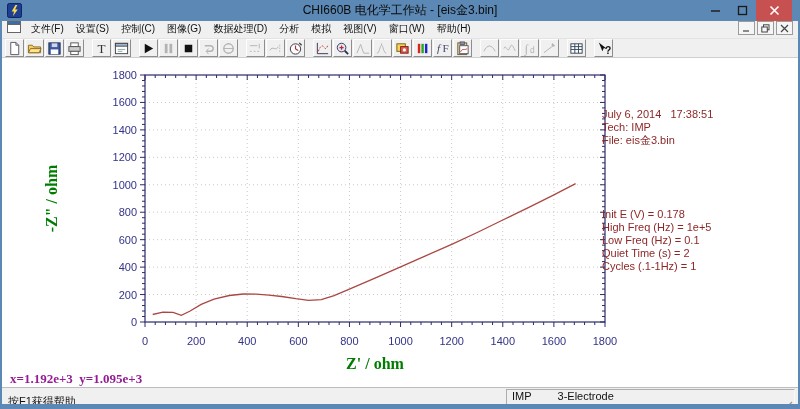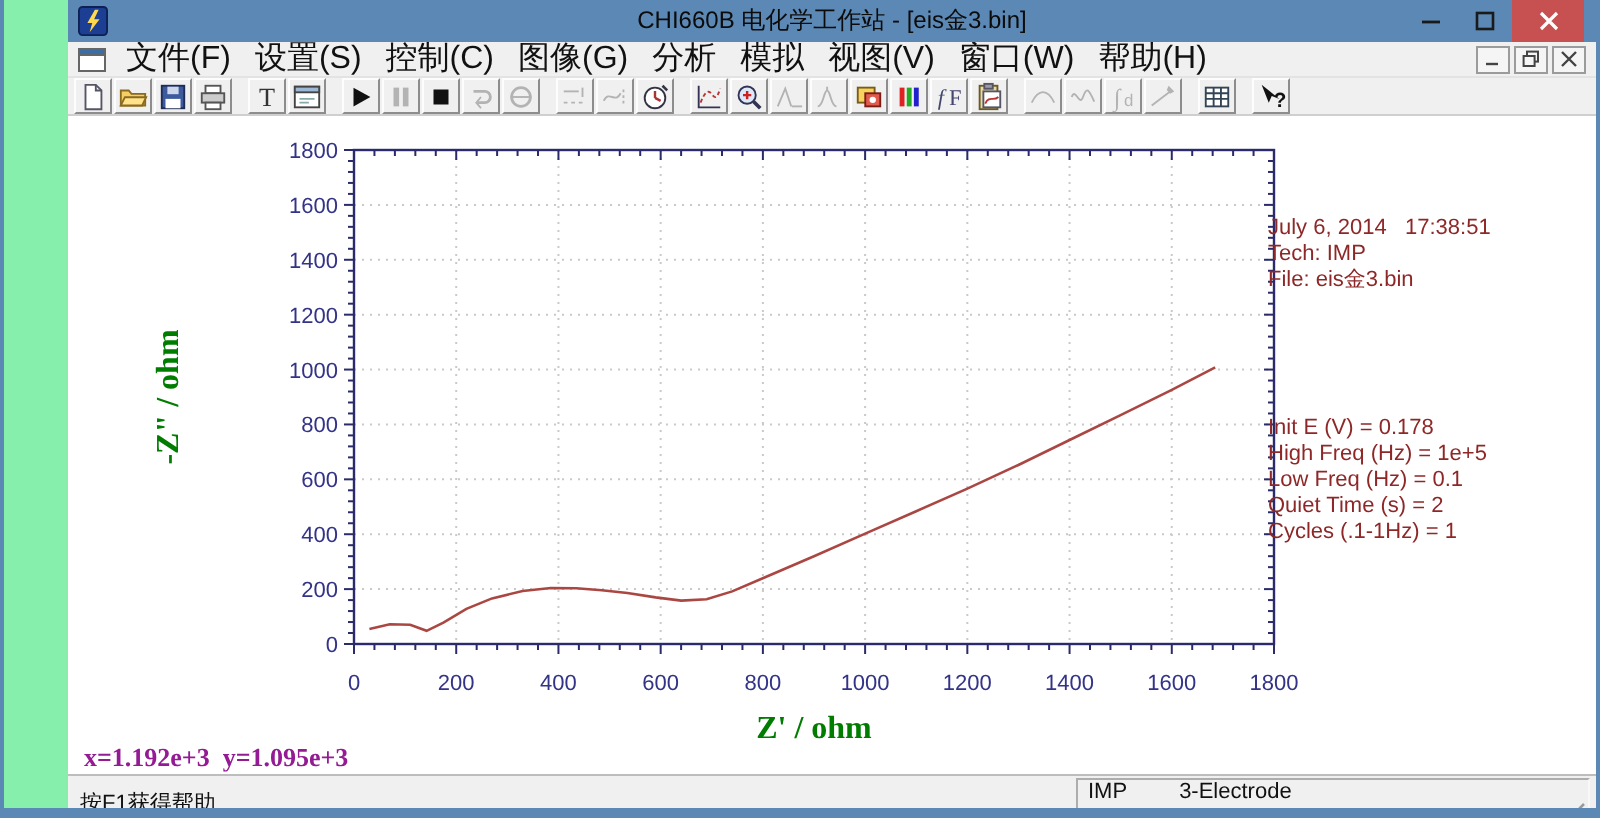--- a/index.html
+++ b/index.html
@@ -1,37 +1,37 @@
 <!DOCTYPE html>
 <html><head>
 <meta charset="utf-8">
 <style>
   * { margin:0; padding:0; box-sizing:border-box; }
   html,body { background:#9a9a9a; }
   body { font-family:"Liberation Sans", sans-serif; }
 
   .window { position:relative; width:800px; height:409px; background:#86efac;
             border-left:2px solid #5b88b4; border-right:2px solid #5b88b4;
-            border-bottom:5px solid #5b88b4; overflow:hidden;padding-left:32px; }
+            border-bottom:5px solid #5b88b4; overflow:hidden; }
 
   
   .titlebar { position:relative; height:21px; background:#5b88b4;
               display:flex; align-items:center; }
   .titlebar .title { position:absolute; left:0; right:0; text-align:center;
                      font-size:12px; color:#0b0b0b; }
   .app-icon { margin-left:5px; width:15px; height:15px; z-index:2; }
   .win-controls { margin-left:auto; display:flex; align-items:center; z-index:2; }
   .win-btn { width:27px; height:21px; display:flex; align-items:center;
              justify-content:center; color:#1a1a1a; font-size:12px; }
   .win-btn.close { width:36px; background:#c75050; color:#fff; margin-right:6px;
                    font-size:13px; font-weight:bold; }
 
   
-  .menubar { height:18px; background:#f0f0f0; display:flex; align-items:center;
-             font-size:16px; color:#111; border-bottom:1px solid #e3e3e3; }
+  .menubar { height:18px; background:#f0f0f0; display:flex; align-items:flex-start;
+             font-size:10px; color:#111; border-bottom:1px solid #e3e3e3; }
   .mdi-doc-icon { margin:0 4px 0 5px; width:14px; height:12px; }
   .menu-item { padding:1px 6px; white-space:nowrap; }
   .mdi-controls { margin-left:auto; display:flex; gap:2px; margin-right:5px; }
   .mdi-btn { width:17px; height:14px; border:1px solid #9b9b9b; background:#f5f5f5;
              display:flex; align-items:center; justify-content:center; }
 
   
   .toolbar { height:19px; background:#f0f0f0; display:flex; align-items:center;
              padding-left:3px; border-bottom:1px solid #cfcfcf; }
   .tb { width:19px; height:18px; display:flex; align-items:center; justify-content:center;
@@ -97,20 +97,21 @@
   <div class="menubar">
     <svg class="mdi-doc-icon" viewBox="0 0 14 12">
       <rect x="0.5" y="0.5" width="13" height="11" fill="#fff" stroke="#666"></rect>
       <rect x="0.5" y="0.5" width="13" height="3" fill="#3a6ea5" stroke="#666"></rect>
     </svg>
     <div id="menu-items" style="display:flex;">
         <div class="menu-item">文件(F)</div>
         <div class="menu-item">设置(S)</div>
         <div class="menu-item">控制(C)</div>
         <div class="menu-item">图像(G)</div>
+        <div class="menu-item">数据处理(D)</div>
         <div class="menu-item">分析</div>
         <div class="menu-item">模拟</div>
         <div class="menu-item">视图(V)</div>
         <div class="menu-item">窗口(W)</div>
         <div class="menu-item">帮助(H)</div>
       </div>
     <div class="mdi-controls">
       <div class="mdi-btn">
         <svg width="9" height="9" viewBox="0 0 9 9">
             <path d="M1 7 h6" stroke="#444" stroke-width="1.2"></path>

